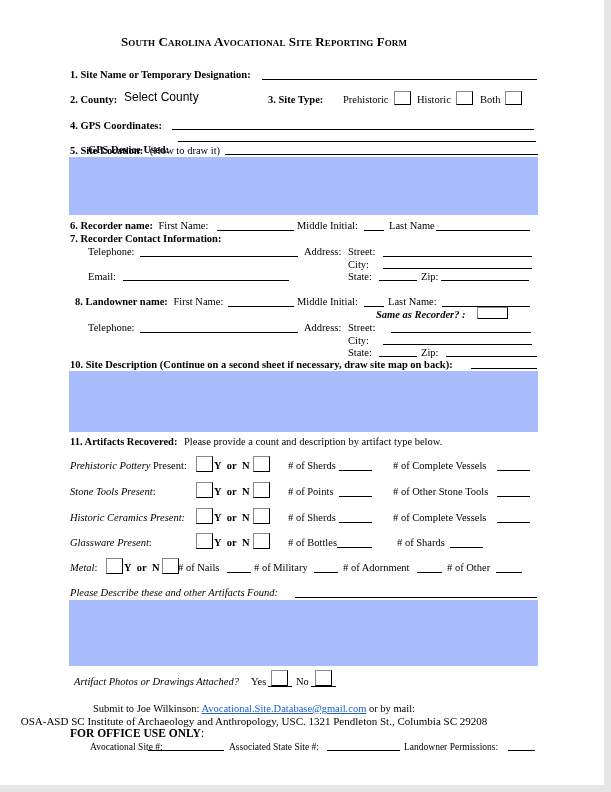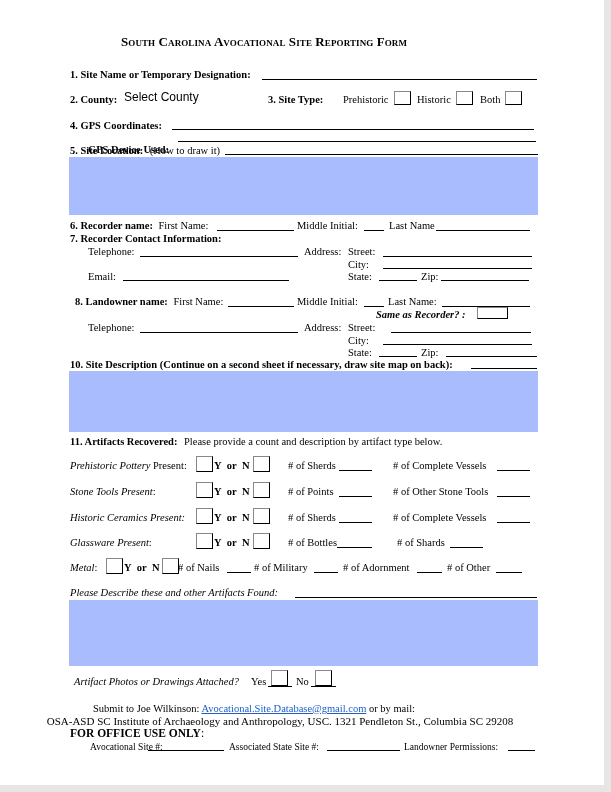--- a/index.html
+++ b/index.html
@@ -190,21 +190,21 @@
   <div class="cb" style="left:271px;top:670px;"></div>
   <div class="abs" style="left:296px;top:676px;">No</div>
   <div class="line" style="left:311px;top:686px;width:25px;"></div>
   <div class="cb" style="left:315px;top:670px;"></div>
 
   <div class="center" style="top:703px;">
     <span>Submit to Joe Wilkinson:</span>
     <span class="link">Avocational.Site.Database@gmail.com</span>
     <span>or by mail:</span>
   </div>
-  <div class="center" style="top:715px;font-size:11px;padding-left:26px;">OSA-ASD SC Institute of Archaeology and Anthropology, USC. 1321 Pendleton St., Columbia SC 29208</div>
+  <div class="center" style="top:715px;font-size:11px;">OSA-ASD SC Institute of Archaeology and Anthropology, USC. 1321 Pendleton St., Columbia SC 29208</div>
 
   <div class="abs" style="left:70px;top:727px;font-size:11.5px;"><span class="b">FOR OFFICE USE ONLY</span><span>:</span></div>
   <div class="abs" style="left:70px;top:741px;font-size:9.5px;margin-left:20px;">Avocational Site #:</div>
   <div class="line" style="left:148px;top:750px;width:76px;"></div>
   <div class="abs" style="left:229px;top:741px;font-size:9.5px;">Associated State Site #:</div>
   <div class="line" style="left:327px;top:750px;width:73px;"></div>
   <div class="abs" style="left:404px;top:741px;font-size:9.5px;">Landowner Permissions:</div>
   <div class="line" style="left:508px;top:750px;width:27px;"></div>
 
 </div>

